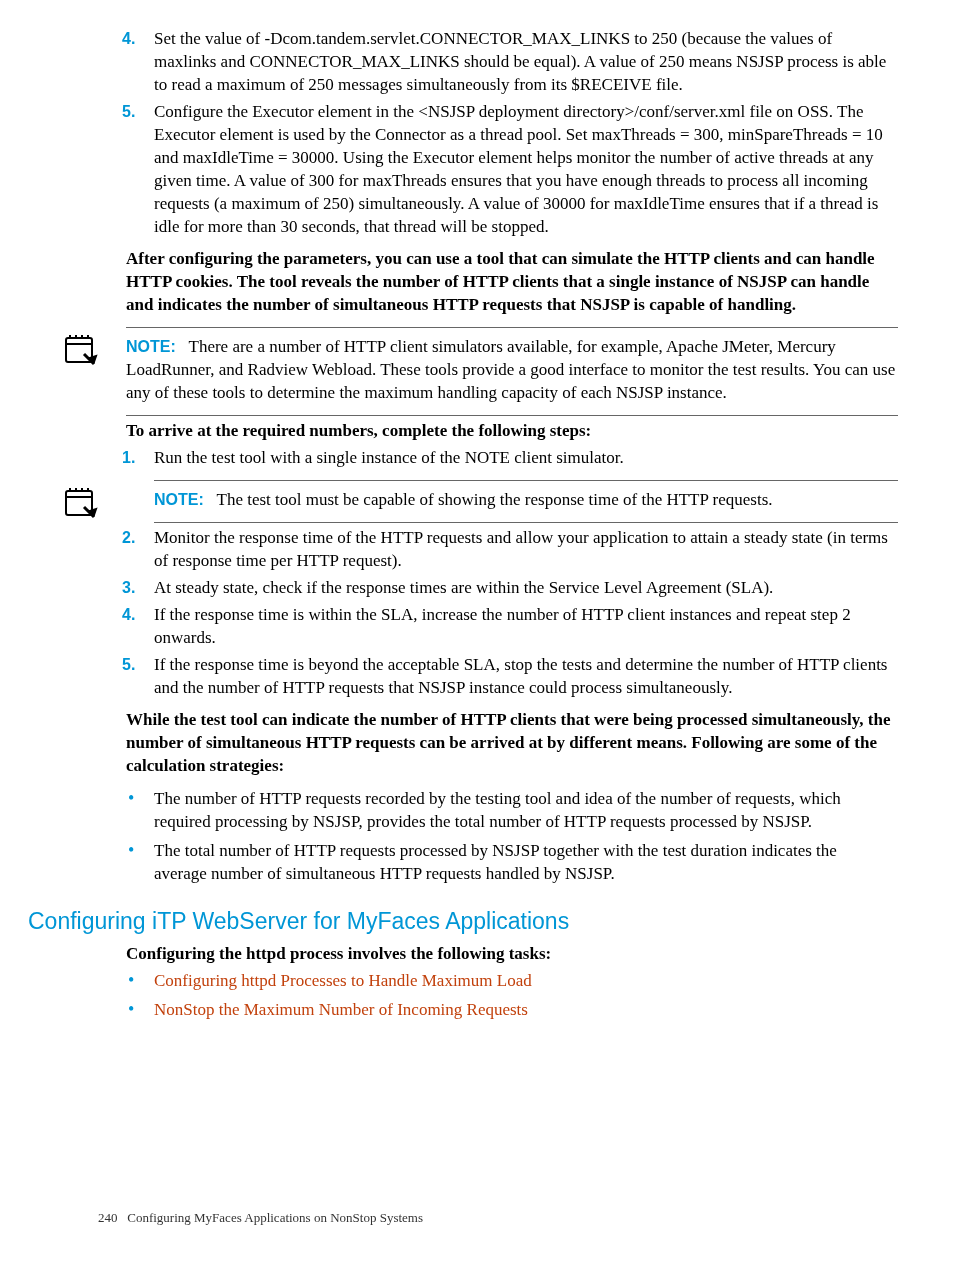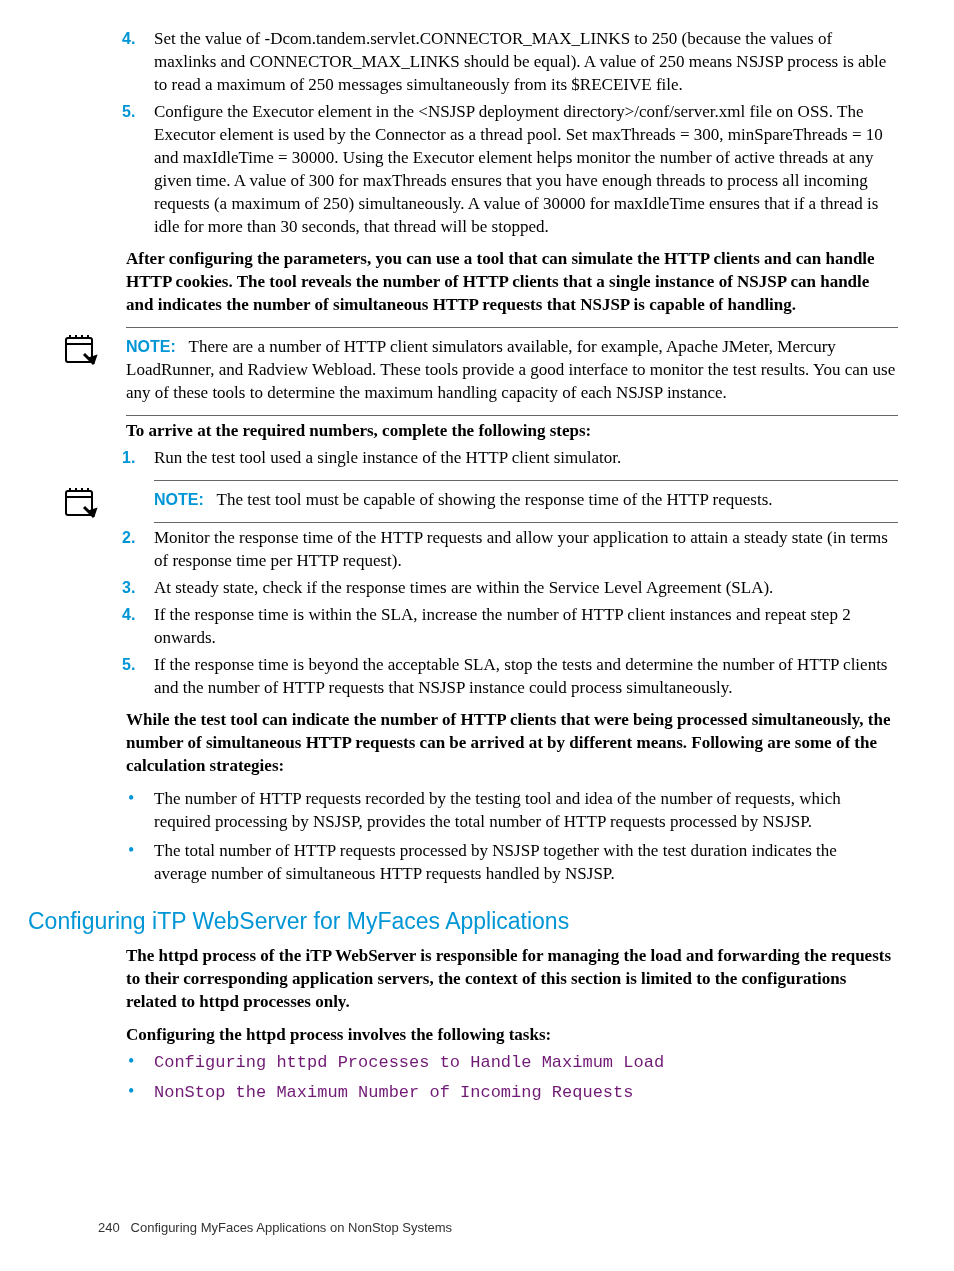--- a/index.html
+++ b/index.html
@@ -22,21 +22,21 @@
     position: absolute; left: 24px; top: 0;
     color: #0096d6; font-family: Arial, Helvetica, sans-serif;
     font-weight: bold; font-size: 16px;
   }
   ul.bul { list-style: none; margin: 4px 0 12px 0; padding: 0; }
   ul.bul > li { position: relative; padding-left: 56px; margin: 0 16px 6px 0; }
   ul.bul > li::before {
     content: "•"; position: absolute; left: 30px; top: 0;
     color: #0096d6; font-size: 18px; line-height: 1.2;
   }
-  ul.bul.links > li > span.link { color: #701a75; font-family: Liberation Mono, monospace; }
+  ul.bul.links > li > span.link { color: #c2410c; }
   p.body { margin: 8px 0 10px 28px; font-weight: bold; }
   p.body.tight { margin-top: 2px; margin-bottom: 4px; }
   .note-block {
     border-top: 1px solid #666;
     border-bottom: 1px solid #666;
     margin: 10px 0 4px 28px;
     padding: 8px 0 10px 0;
     position: relative;
   }
   .note-block .note-text { margin-left: 0; }
@@ -56,22 +56,22 @@
   h2.section {
     font-family: Arial, Helvetica, sans-serif;
     font-weight: normal;
     color: #0096d6;
     font-size: 23px;
     margin: 20px 0 6px -70px;
   }
   .footer {
     position: absolute;
     left: 98px;
-    bottom: 34px;
-    font-family: Liberation Sans, sans-serif;
+    bottom: 44px;
+    font-family: Liberation Serif, serif;
     font-size: 13px;
     color: #333;
   }
 </style>
 </head>
 <body>
 
 <div class="content">
 
   <ol class="num">
@@ -99,21 +99,21 @@
     <div class="note-text">
       <span class="note-label">NOTE:</span>&nbsp;&nbsp;&nbsp;<span>There are a number of HTTP client simulators available, for example, Apache JMeter, Mercury LoadRunner, and Radview Webload. These tools provide a good interface to monitor the test results. You can use any of these tools to determine the maximum handling capacity of each NSJSP instance.</span>
     </div>
   </div>
 
   <p class="body tight">To arrive at the required numbers, complete the following steps:</p>
 
   <ol class="num">
     <li>
       <span class="marker">1.</span>
-      <span>Run the test tool used a single instance of the HTTP client simulator.</span>
+      <span>Run the test tool with a single instance of the NOTE client simulator.</span>
     </li>
   </ol>
 
   <div class="note-block inlist">
     <svg class="note-icon" viewBox="0 0 40 36">
       <g fill="none" stroke="#000" stroke-width="2">
         <rect x="6" y="6" width="26" height="24" rx="2"></rect>
         <path d="M6 12 h26 M10 6 v-3 M16 6 v-3 M22 6 v-3 M28 6 v-3"></path>
         <path d="M24 22 l10 10" stroke-width="3"></path>
         <path d="M30 26 l6 -2 -2 6 z" fill="#000"></path>
@@ -145,21 +145,20 @@
 
   <p class="body">While the test tool can indicate the number of HTTP clients that were being processed simultaneously, the number of simultaneous HTTP requests can be arrived at by different means. Following are some of the calculation strategies:</p>
 
   <ul class="bul">
     <li><span>The number of HTTP requests recorded by the testing tool and idea of the number of requests, which required processing by NSJSP, provides the total number of HTTP requests processed by NSJSP.</span></li>
     <li><span>The total number of HTTP requests processed by NSJSP together with the test duration indicates the average number of simultaneous HTTP requests handled by NSJSP.</span></li>
   </ul>
 
   <h2 class="section">Configuring iTP WebServer for MyFaces Applications</h2>
 
-  <p class="body">The httpd process of the iTP WebServer is responsible for managing the load and forwarding the requests to their corresponding application servers, the context of this section is limited to the configurations related to httpd processes only.</p>
 
   <p class="body tight">Configuring the httpd process involves the following tasks:</p>
 
   <ul class="bul links">
     <li><span class="link">Configuring httpd Processes to Handle Maximum Load</span></li>
     <li><span class="link">NonStop the Maximum Number of Incoming Requests</span></li>
   </ul>
 
 </div>
 

